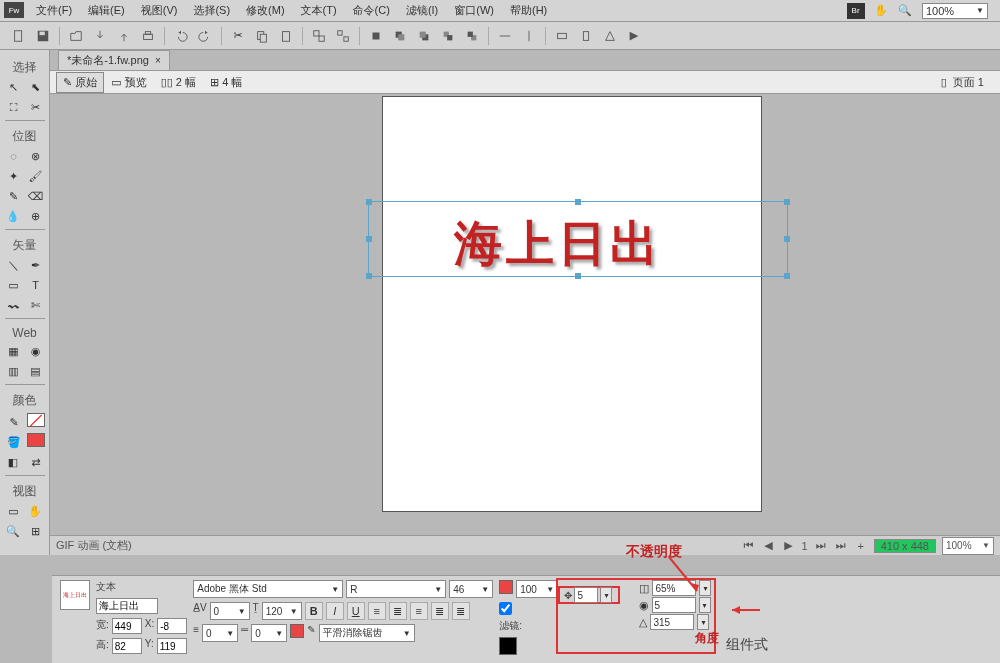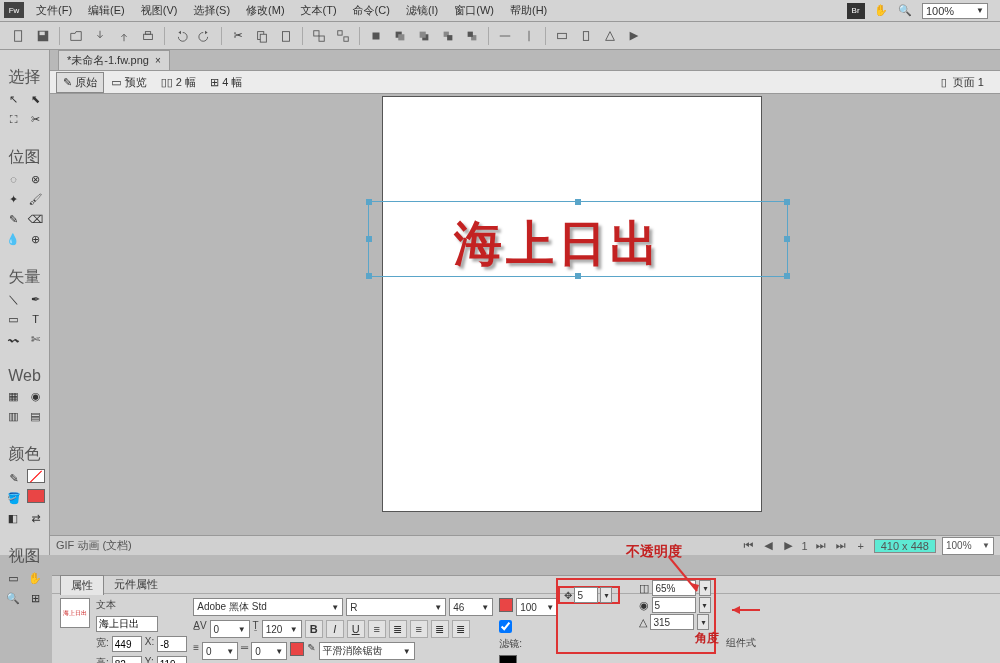--- a/index.html
+++ b/index.html
@@ -10,21 +10,21 @@
 .menubar .right-tools { margin-left: auto; display: flex; align-items: center; gap: 10px; padding-right: 12px; }
 .menubar .br-btn { width: 18px; height: 16px; background: #333; color: #fff; font-size: 8px; display: flex; align-items: center; justify-content: center; }
 .menubar .zoom-select { width: 66px; height: 16px; font-size: 11px; border: 1px solid #888; background: #fff; display: flex; align-items: center; justify-content: space-between; padding: 0 3px; }
 .toolbar { height: 28px; background: #d4d4d4; display: flex; align-items: center; padding: 0 8px; gap: 2px; border-bottom: 1px solid #999; }
 .toolbar .tb-btn { width: 22px; height: 22px; display: flex; align-items: center; justify-content: center; }
 .toolbar .sep { width: 1px; height: 18px; background: #aaa; margin: 0 3px; }
 .toolbar svg { width: 14px; height: 14px; }
 
 .main-area { display: flex; height: 505px; }
 .left-tools { width: 50px; background: #d4d4d4; border-right: 1px solid #999; display: flex; flex-direction: column; align-items: center; padding-top: 6px; }
-.lt-section-label { font-size: 16px; color: #555; margin: 11px 0 2px; }
+.lt-section-label { font-size: 12px; color: #555; margin: 3px 0 2px; }
 .lt-grid { display: grid; grid-template-columns: 20px 20px; gap: 2px; }
 .lt-tool { width: 20px; height: 18px; display: flex; align-items: center; justify-content: center; }
 .lt-color-row { display: flex; gap: 3px; margin-top: 2px; }
 .swatch { width: 18px; height: 14px; border: 1px solid #666; }
 .lt-divider { width: 40px; height: 1px; background: #999; margin: 4px 0; }
 
 .doc-area { flex: 1; display: flex; flex-direction: column; background: #b8b8b8; }
 .doc-tabs { height: 20px; display: flex; align-items: flex-end; padding-left: 8px; }
 .doc-tab { background: #d4d4d4; border: 1px solid #999; border-bottom: none; padding: 2px 8px; font-size: 11px; display: flex; align-items: center; gap: 6px; margin-top: 8px; }
 .doc-tab .close-x { font-size: 10px; cursor: pointer; }
@@ -43,21 +43,21 @@
 .text-sel .h-w  { left: -3px; top: 50%; margin-top: -3px; }
 .text-sel .h-e  { right: -3px; top: 50%; margin-top: -3px; }
 .text-sel .h-sw { left: -3px; bottom: -3px; }
 .text-sel .h-s  { left: 50%; bottom: -3px; margin-left: -3px; }
 .text-sel .h-se { right: -3px; bottom: -3px; }
 .canvas-text { position: absolute; left: 404px; top: 118px; font-size: 48px; font-weight: 900; color: #c32222; letter-spacing: 4px; text-shadow: 3px 3px 3px rgba(0,0,0,0.35); }
 
 .status-bar { height: 20px; background: #d0d0d0; border-top: 1px solid #999; display: flex; align-items: center; padding: 0 6px; font-size: 11px; color: #555; }
 .status-bar .right-status { margin-left: auto; display: flex; align-items: center; gap: 6px; }
 .status-bar .nav-btn { width: 14px; text-align: center; cursor: pointer; }
-.status-bar .dim-box { background: #5eead4; border: 1px solid #888; padding: 0 6px; }
+.status-bar .dim-box { background: #22c55e; border: 1px solid #888; padding: 0 6px; }
 
 .anno-opacity { position: absolute; left: 626px; top: 543px; color: #c32222; font-size: 14px; font-weight: bold; }
 .anno-angle { position: absolute; left: 695px; top: 630px; color: #c32222; font-size: 12px; font-weight: bold; }
 .anno-arrow1 { position: absolute; left: 667px; top: 555px; width: 36px; height: 40px; pointer-events: none; }
 .anno-arrow2 { position: absolute; left: 728px; top: 600px; width: 34px; height: 22px; pointer-events: none; }
 
 .prop-panel { position: absolute; left: 52px; right: 0; bottom: 0; height: 88px; background: #d4d4d4; border-top: 1px solid #999; }
 .prop-tabs { height: 18px; display: flex; align-items: center; padding-left: 8px; border-bottom: 1px solid #aaa; }
 .prop-tabs .ptab { padding: 2px 10px; font-size: 11px; }
 .prop-tabs .ptab.active { background: #e6e6e6; border: 1px solid #888; border-bottom: none; }
@@ -362,24 +362,20 @@
         <div class="tiny-select" style="width:52px">
             <span>100%</span>
             <span class="caret">▼</span>
           </div>
       </div>
     </div>
   </div>
 </div>
 
 <div class="prop-panel">
-  <div class="prop-tabs">
-    <div class="ptab active">属性</div>
-    <div class="ptab">元件属性</div>
-  </div>
   <div class="prop-body">
     <div class="thumb">海上日出</div>
     <div class="prop-col">
       <span class="lab">文本</span>
       <input class="tiny-input" style="width: 62px;" value="海上日出">
       <div class="row">
           <span class="lab">宽:</span>
           <input class="tiny-input" style="width: 30px;" value="449">
           <span class="lab">X:</span>
           <input class="tiny-input" style="width: 30px;" value="-8">
@@ -497,21 +493,21 @@
     <div class="eff-drop">▾</div>
   </div>
   <div class="eff-row">
     <span>△</span>
     <div class="eff-field">
         <span>315</span>
       </div>
     <div class="eff-drop">▾</div>
   </div>
 </div>
-<div style="position:absolute;left:726px;top:636px;font-size:10px;color:#444">组件式</div>
+<div style="position:absolute;left:726px;top:636px;font-size:14px;color:#444">组件式</div>
 
 <div class="anno-opacity">不透明度</div>
 <div class="anno-angle">角度</div>
 <svg class="anno-arrow1">
     <line x1="2" y1="2" x2="30" y2="36" stroke="#d33" stroke-width="2"></line>
     <polygon points="30,36 24,28 32,30" fill="#d33"></polygon>
   </svg>
 <svg class="anno-arrow2">
     <line x1="32" y1="10" x2="4" y2="10" stroke="#d33" stroke-width="2"></line>
     <polygon points="4,10 12,6 12,14" fill="#d33"></polygon>

